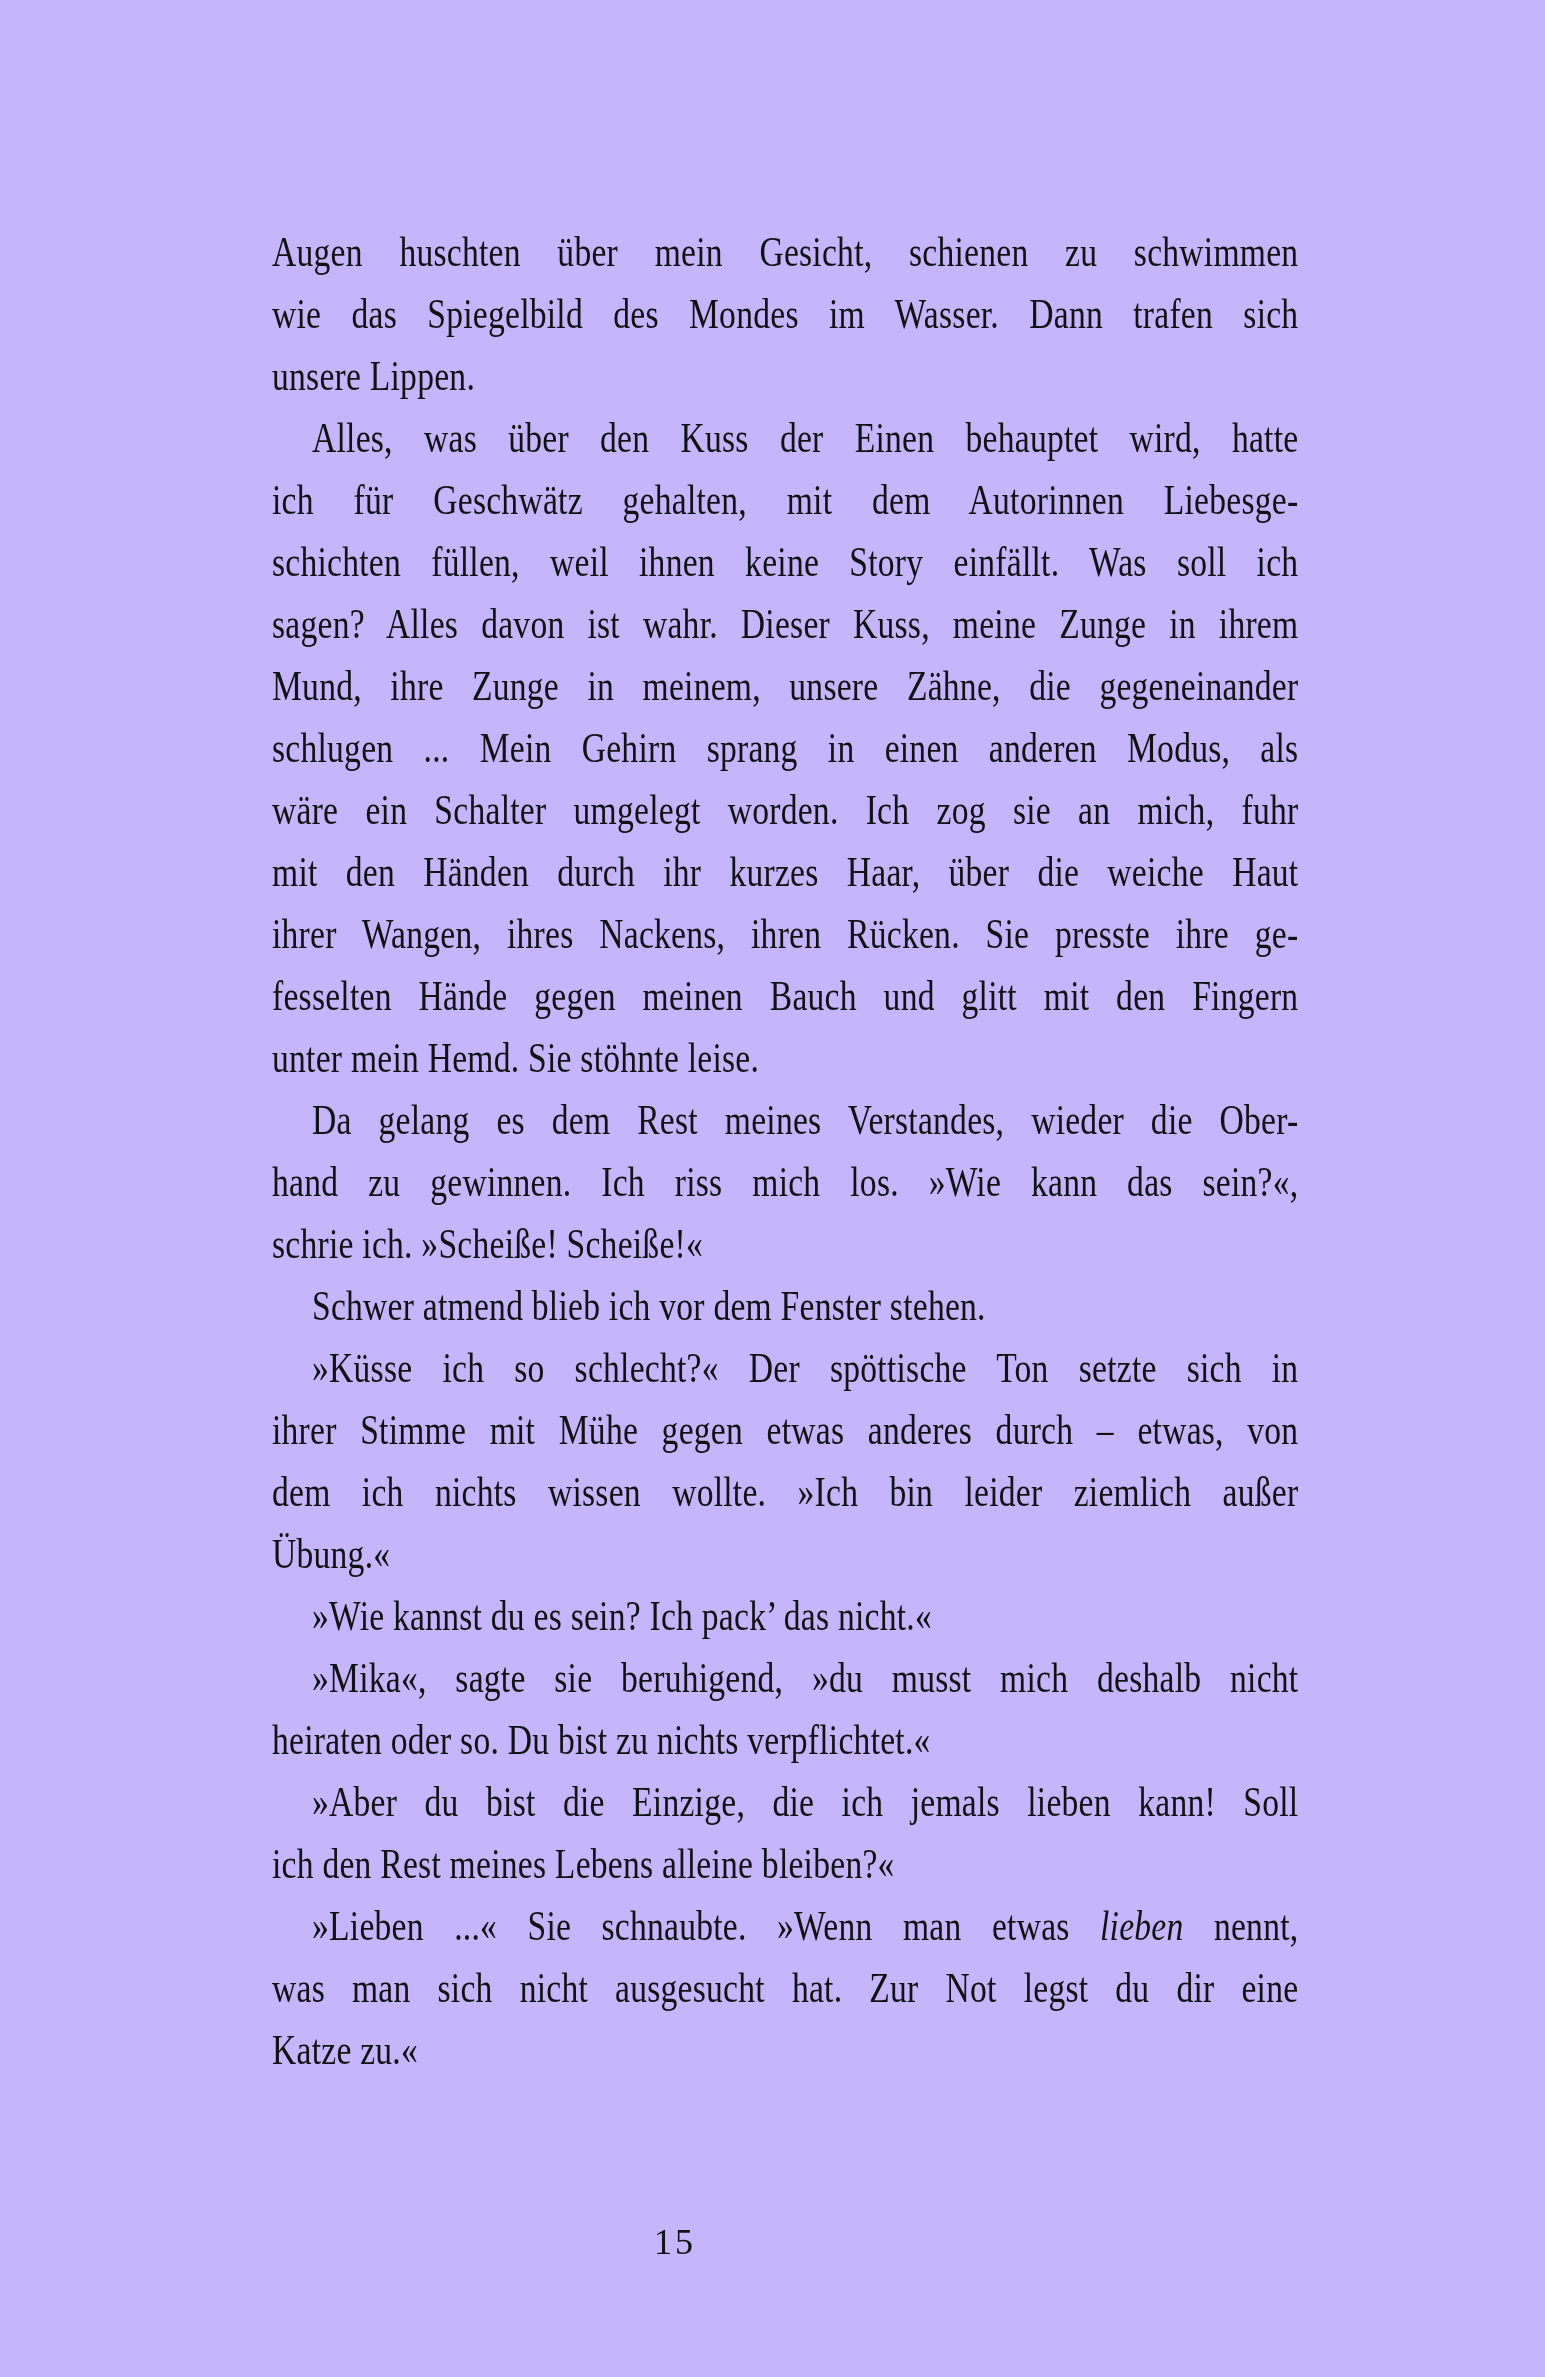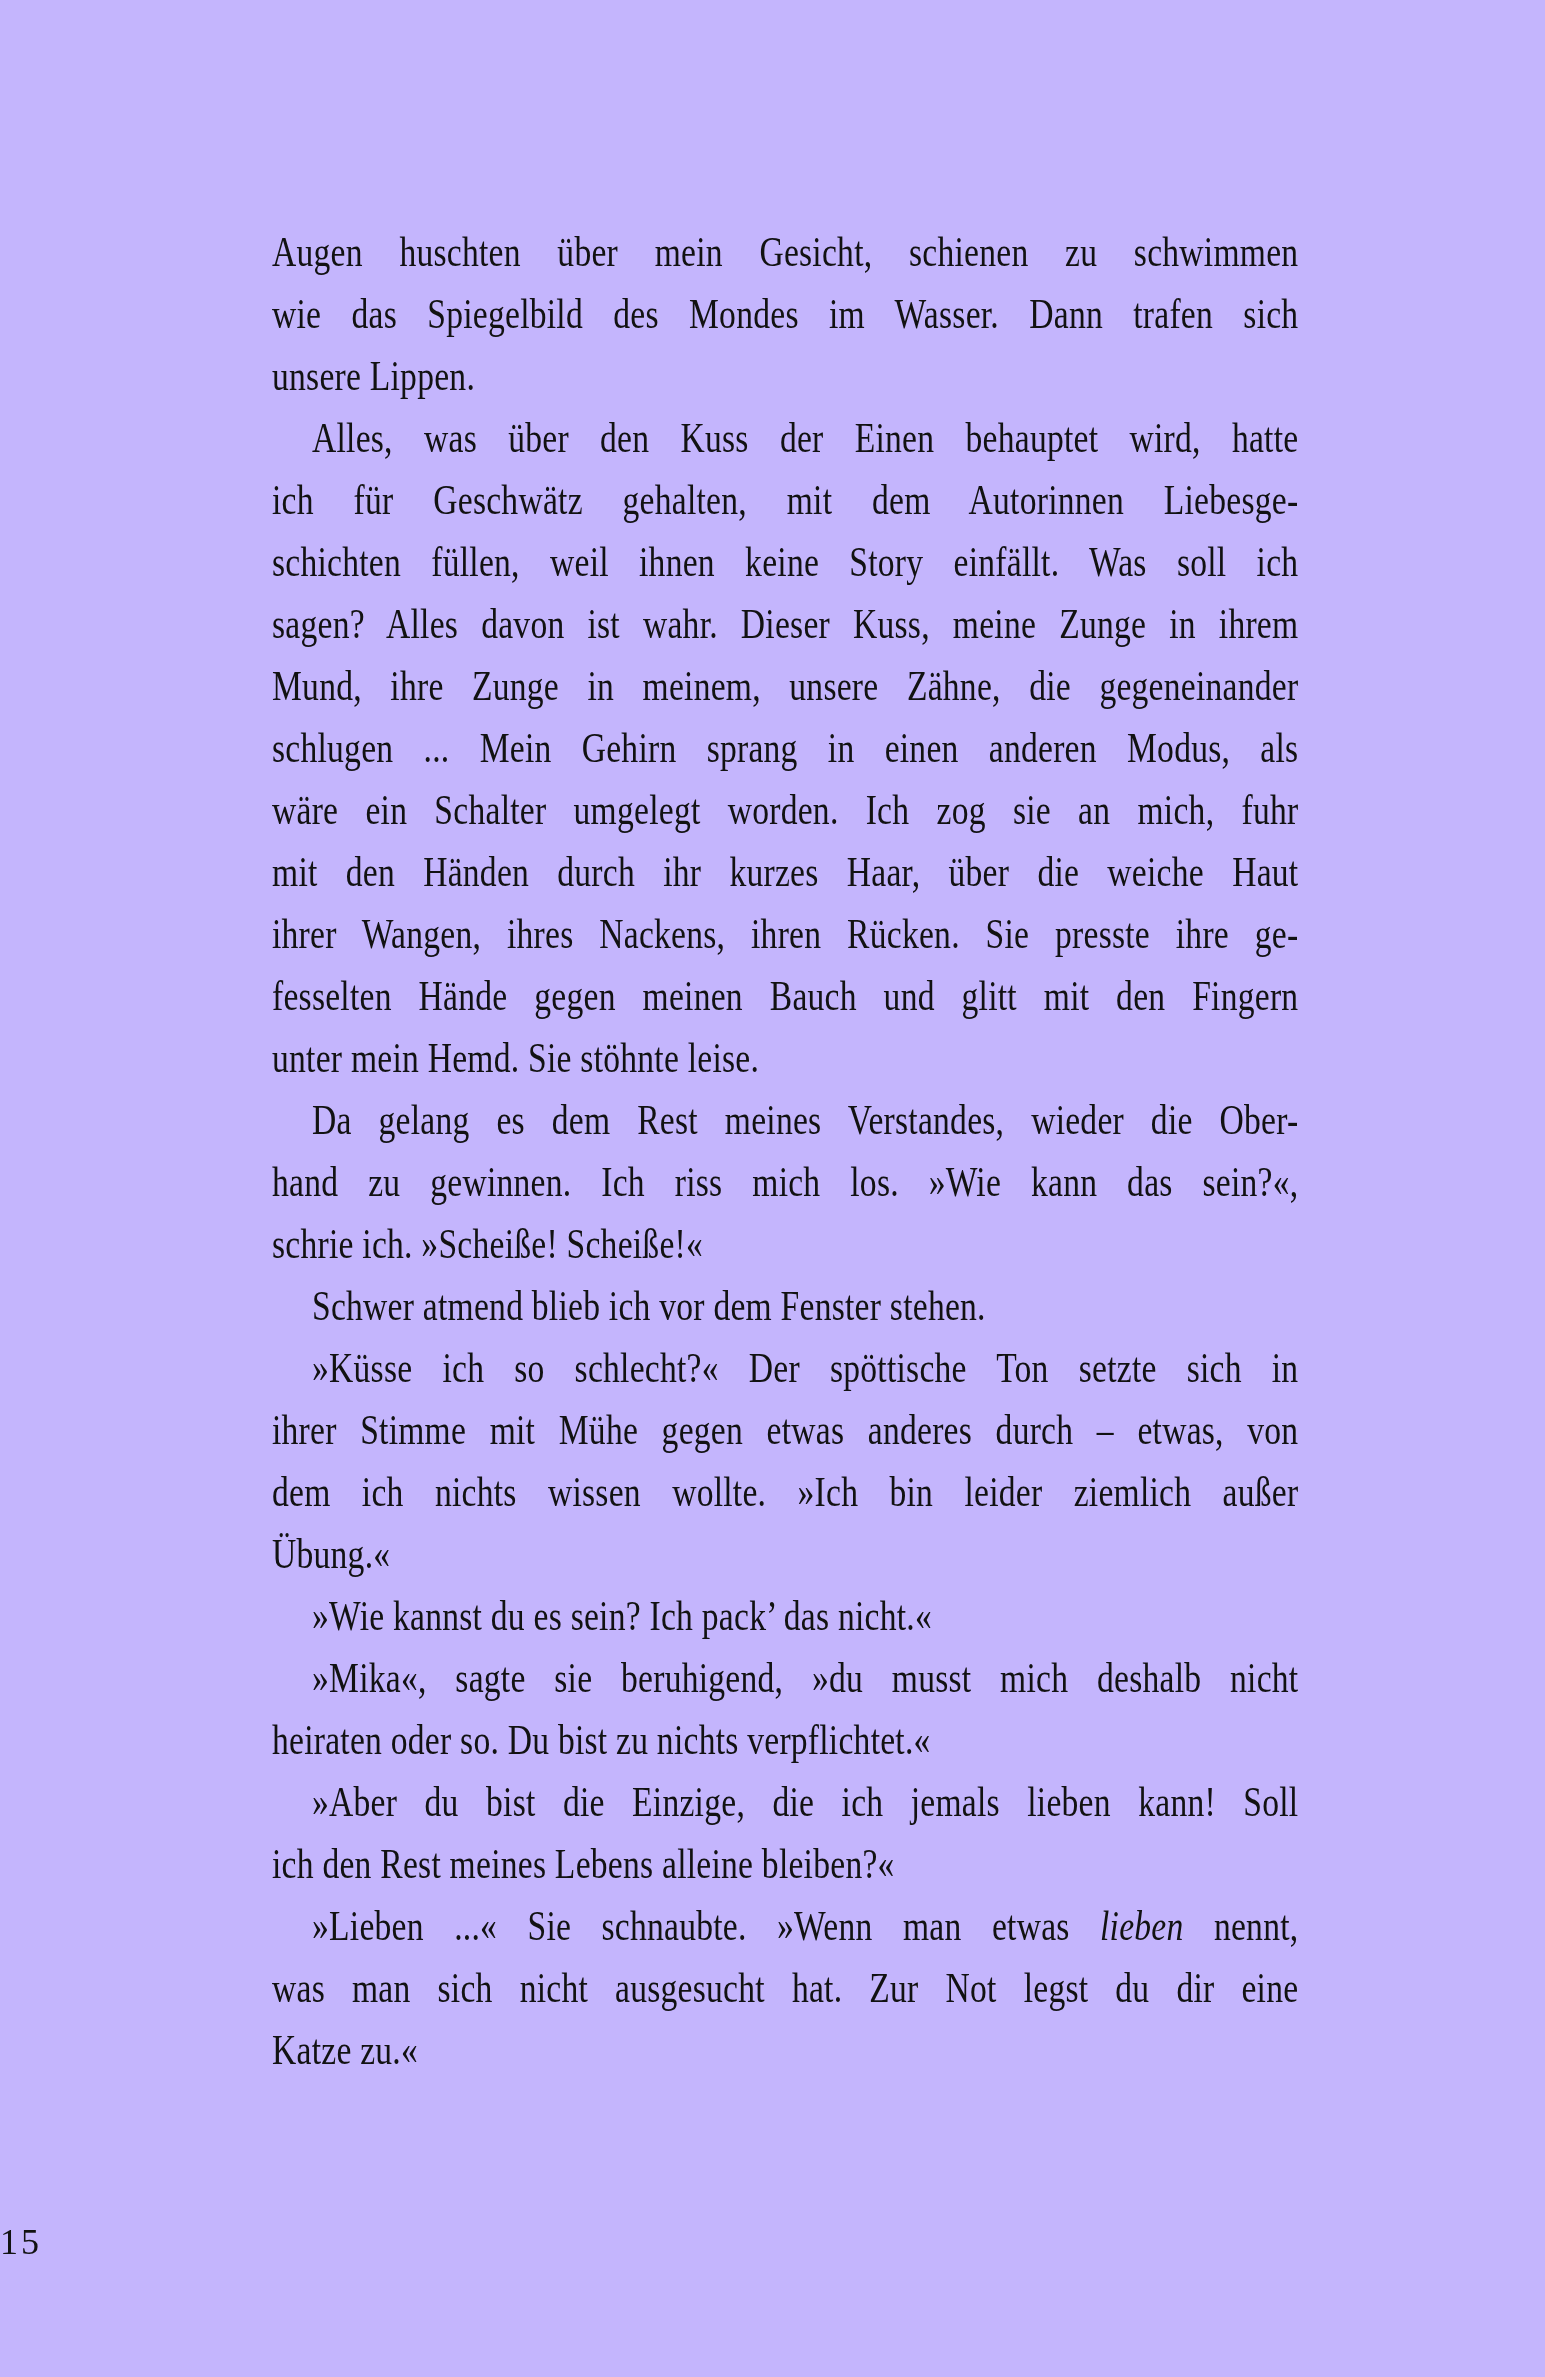--- a/index.html
+++ b/index.html
@@ -38,20 +38,21 @@
     text-indent: 50px;
   }
   .italic {
     font-style: italic;
   }
   .page-number {
     position: absolute;
     left: 0;
     top: 2224px;
     width: 1350px;
+    text-align: center;
     font-size: 36px;
     line-height: 1;
     letter-spacing: 3px;
   }
 </style>
 </head>
 <body>
 
 <div class="page">
   <div class="text-block">

